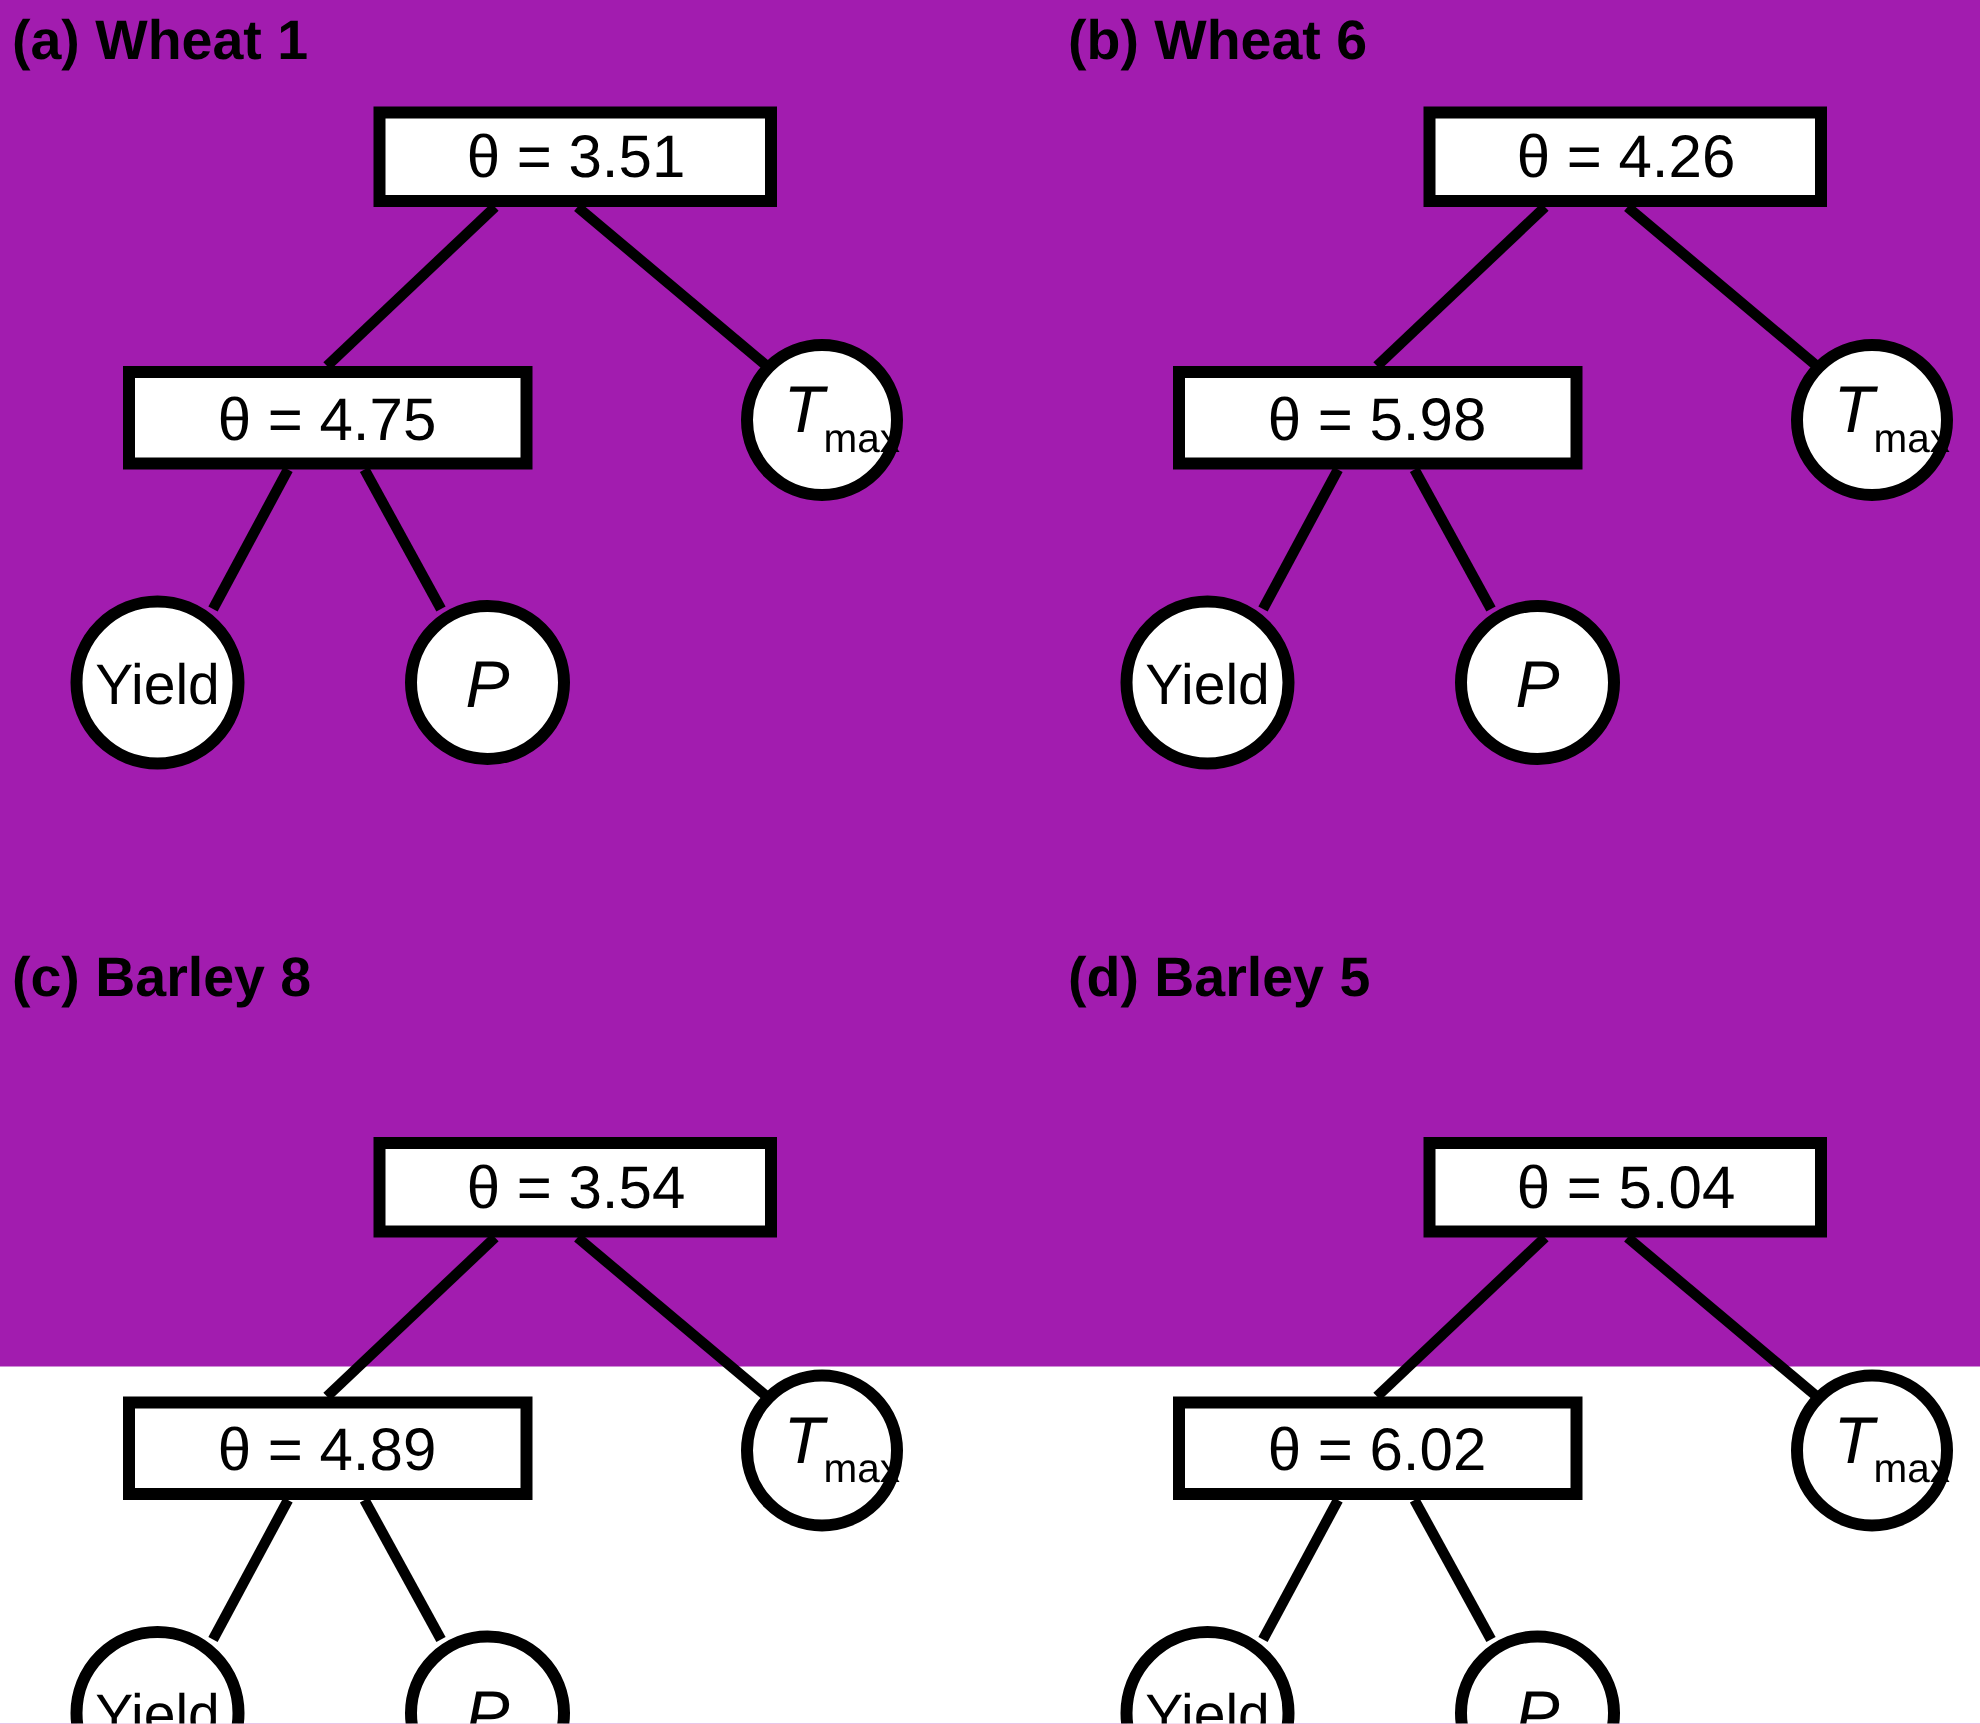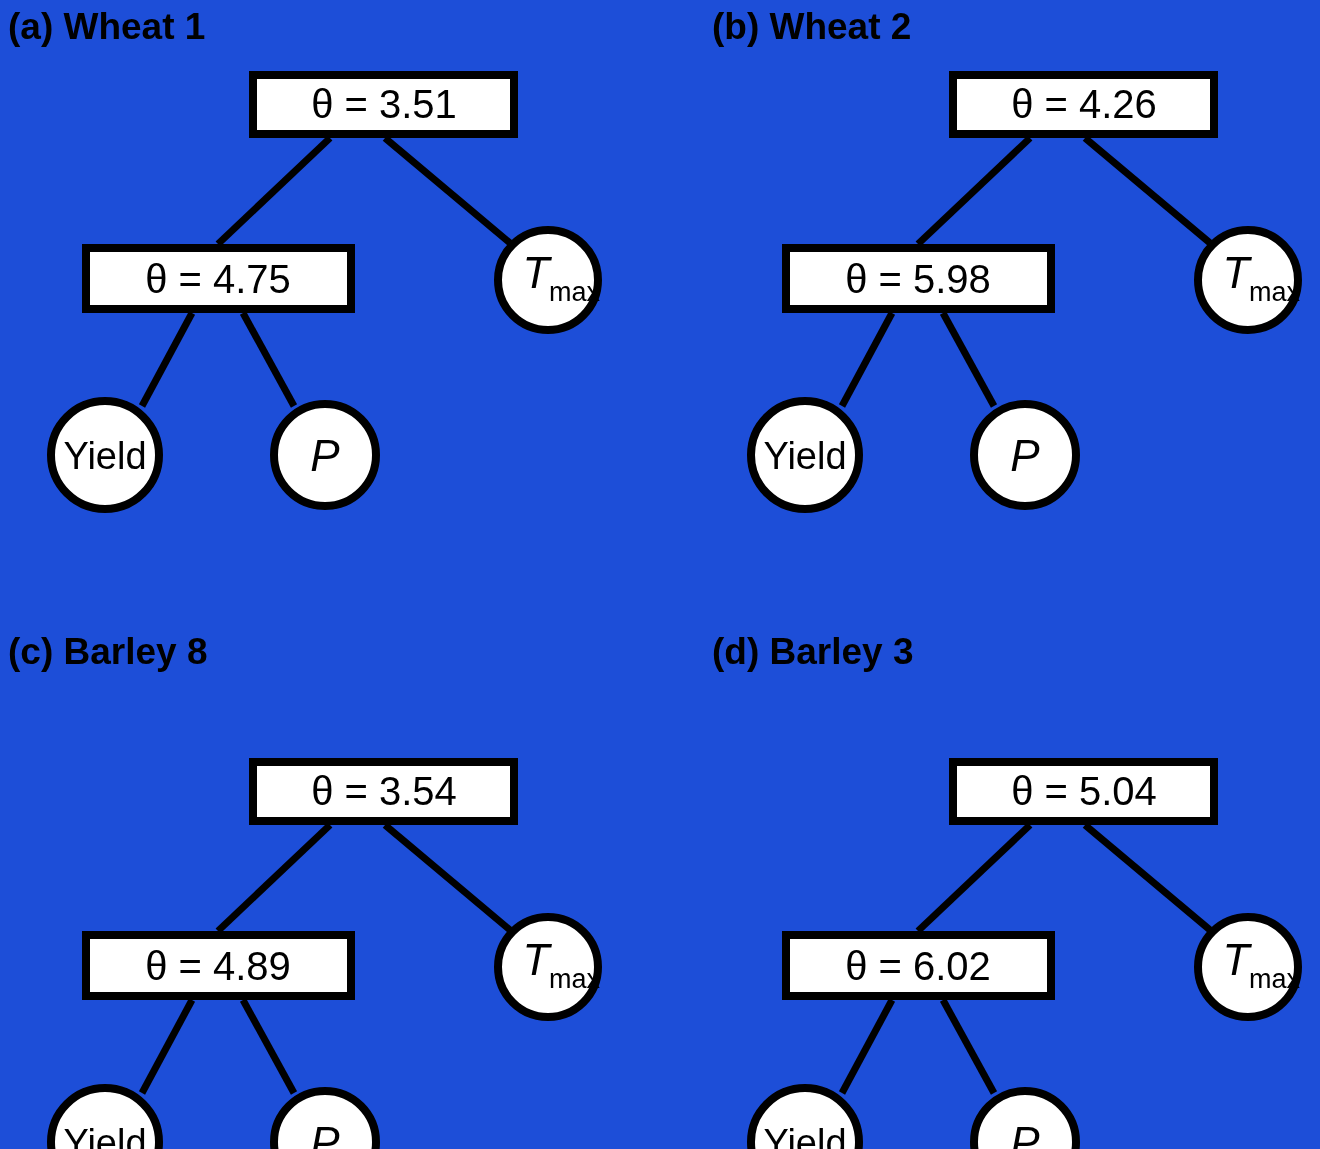--- a/index.html
+++ b/index.html
@@ -10,22 +10,22 @@
   body {
     width: 1320px;
     height: 1149px;
     font-family: "Liberation Sans", sans-serif;
     color: #000000;
     overflow: hidden;
   }
   #figure {
     position: relative;
     width: 1320px;
-    height: 1149px;
-    background: #1d4ed8;
+    height: 911px;
+    background: #a21caf;
   }
   .panel {
     position: absolute;
     width: 660px;
     height: 575px;
   }
   .panel-title {
     position: absolute;
     left: 8px;
     top: 6px;
@@ -113,21 +113,21 @@
 
       <circle class="node-circle" cx="105" cy="455" r="54"></circle>
       <text class="leaf-label" x="105" y="469">Yield</text>
 
       <circle class="node-circle" cx="325" cy="455" r="51"></circle>
       <text class="leaf-label-italic" x="325" y="471">P</text>
     </svg>
   </div>
 
   <div class="panel" style="left:660px; top:0px;">
-    <div class="panel-title indented">(b) Wheat 2</div>
+    <div class="panel-title indented">(b) Wheat 6</div>
     <svg class="tree" viewBox="0 0 660 575">
       <line class="edge" x1="1030" y1="138" x2="918" y2="244" transform="translate(-660,0)"></line>
       <line class="edge" x1="1085" y1="138" x2="1216" y2="248" transform="translate(-660,0)"></line>
       <line class="edge" x1="892" y1="313" x2="842" y2="406" transform="translate(-660,0)"></line>
       <line class="edge" x1="943" y1="313" x2="994" y2="406" transform="translate(-660,0)"></line>
       <rect class="node-box" x="293" y="75" width="261" height="59"></rect>
       <text class="theta-label" x="424" y="118">θ = 4.26</text>
       <rect class="node-box" x="126" y="248" width="265" height="61"></rect>
       <text class="theta-label" x="258" y="293">θ = 5.98</text>
       <circle class="node-circle" cx="588" cy="280" r="50"></circle>
@@ -155,21 +155,21 @@
       <text class="leaf-label-italic" x="536" y="350">T</text>
       <text class="sub-label" x="549" y="363">max</text>
       <circle class="node-circle" cx="105" cy="517" r="54"></circle>
       <text class="leaf-label" x="105" y="531">Yield</text>
       <circle class="node-circle" cx="325" cy="517" r="51"></circle>
       <text class="leaf-label-italic" x="325" y="533">P</text>
     </svg>
   </div>
 
   <div class="panel" style="left:660px; top:625px;">
-    <div class="panel-title indented">(d) Barley 3</div>
+    <div class="panel-title indented">(d) Barley 5</div>
     <svg class="tree" viewBox="0 0 660 575">
       <line class="edge" x1="370" y1="200" x2="258" y2="306"></line>
       <line class="edge" x1="425" y1="200" x2="556" y2="310"></line>
       <line class="edge" x1="232" y1="375" x2="182" y2="468"></line>
       <line class="edge" x1="283" y1="375" x2="334" y2="468"></line>
       <rect class="node-box" x="293" y="137" width="261" height="59"></rect>
       <text class="theta-label" x="424" y="180">θ = 5.04</text>
       <rect class="node-box" x="126" y="310" width="265" height="61"></rect>
       <text class="theta-label" x="258" y="355">θ = 6.02</text>
       <circle class="node-circle" cx="588" cy="342" r="50"></circle>

